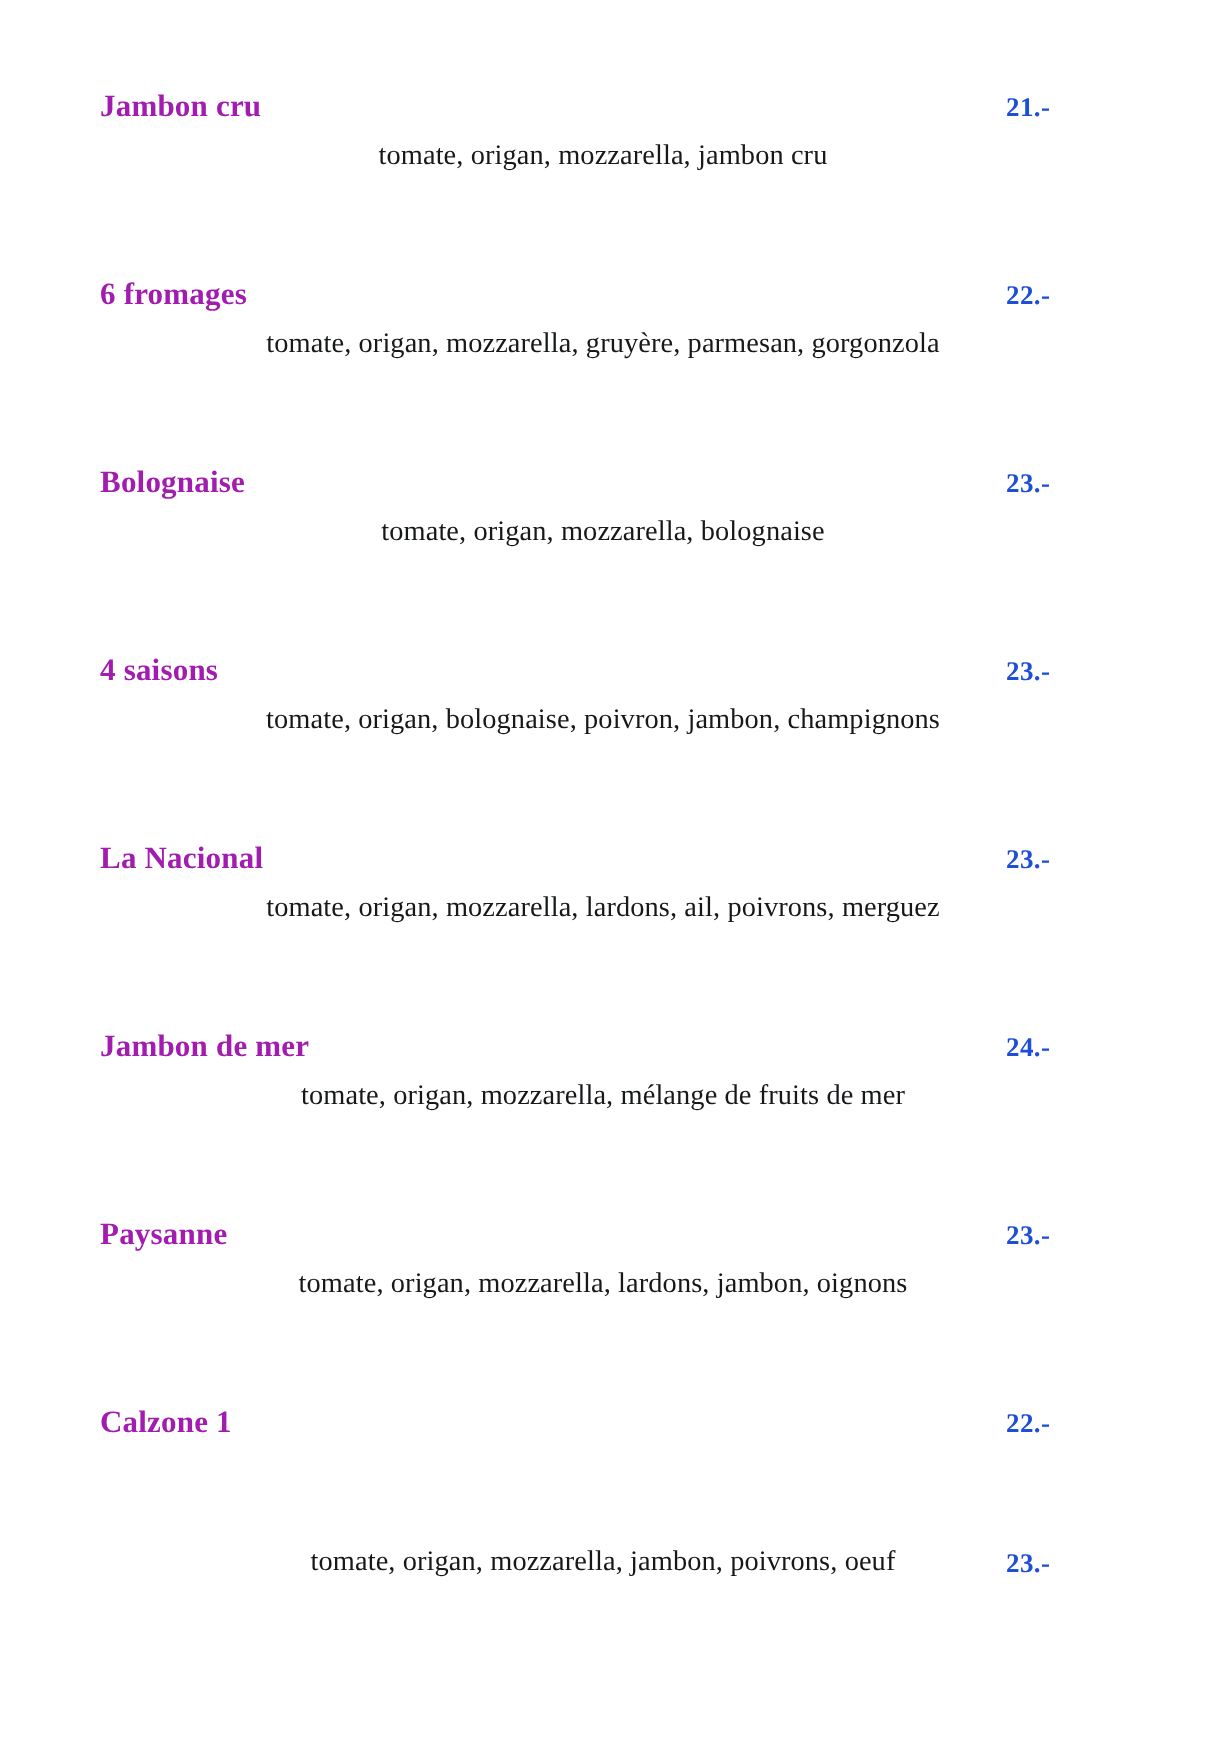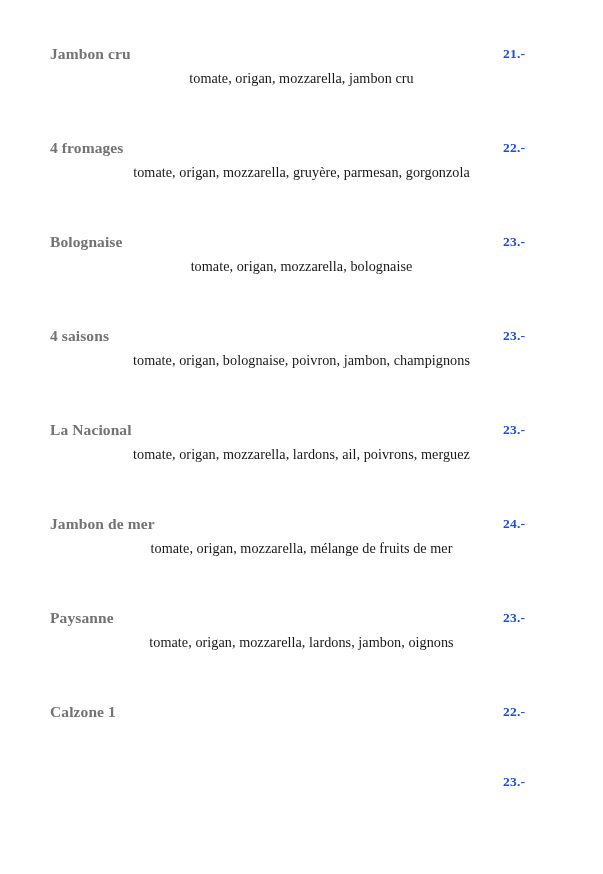--- a/index.html
+++ b/index.html
@@ -38,21 +38,21 @@
     display: flex;
     align-items: baseline;
     justify-content: flex-start;
   }
 
   .item-name {
     font-weight: bold;
     font-size: 15.5px;
     line-height: 20px;
     letter-spacing: 0.1px;
-    color: #737373;
+    color: #a21caf;
     white-space: nowrap;
   }
 
   .item-price {
     position: absolute;
     left: 453px;
     top: 0;
     font-weight: bold;
     font-size: 13.5px;
     line-height: 20px;
@@ -81,21 +81,21 @@
     <div class="menu-item">
       <div class="item-head">
         <span class="item-name">Jambon cru</span>
       </div>
       <span class="item-price">21.-</span>
       <div class="item-desc">tomate, origan, mozzarella, jambon cru</div>
     </div>
 
     <div class="menu-item">
       <div class="item-head">
-        <span class="item-name">4 fromages</span>
+        <span class="item-name">6 fromages</span>
       </div>
       <span class="item-price">22.-</span>
       <div class="item-desc">tomate, origan, mozzarella, gruyère, parmesan, gorgonzola</div>
     </div>
 
     <div class="menu-item">
       <div class="item-head">
         <span class="item-name">Bolognaise</span>
       </div>
       <span class="item-price">23.-</span>
@@ -136,17 +136,18 @@
 
     <div class="menu-item">
       <div class="item-head">
         <span class="item-name">Calzone 1</span>
       </div>
       <span class="item-price">22.-</span>
     </div>
 
     <div class="menu-item">
       <span class="item-price">23.-</span>
+      <div class="item-desc">tomate, origan, mozzarella, jambon, poivrons, oeuf</div>
     </div>
 
   </div>
 
 </div>
 
 </body></html>

